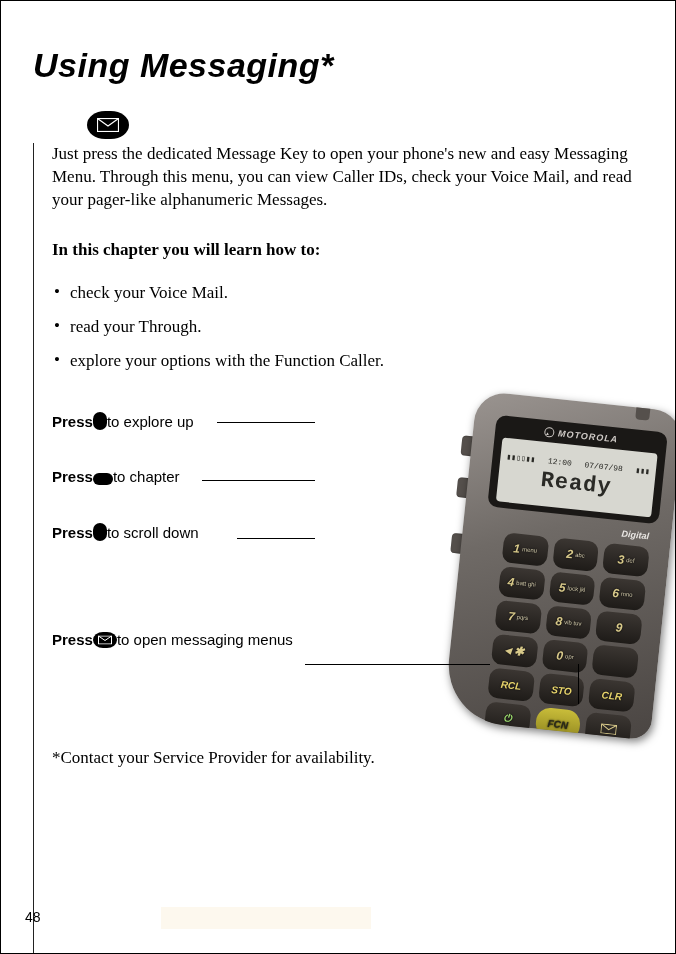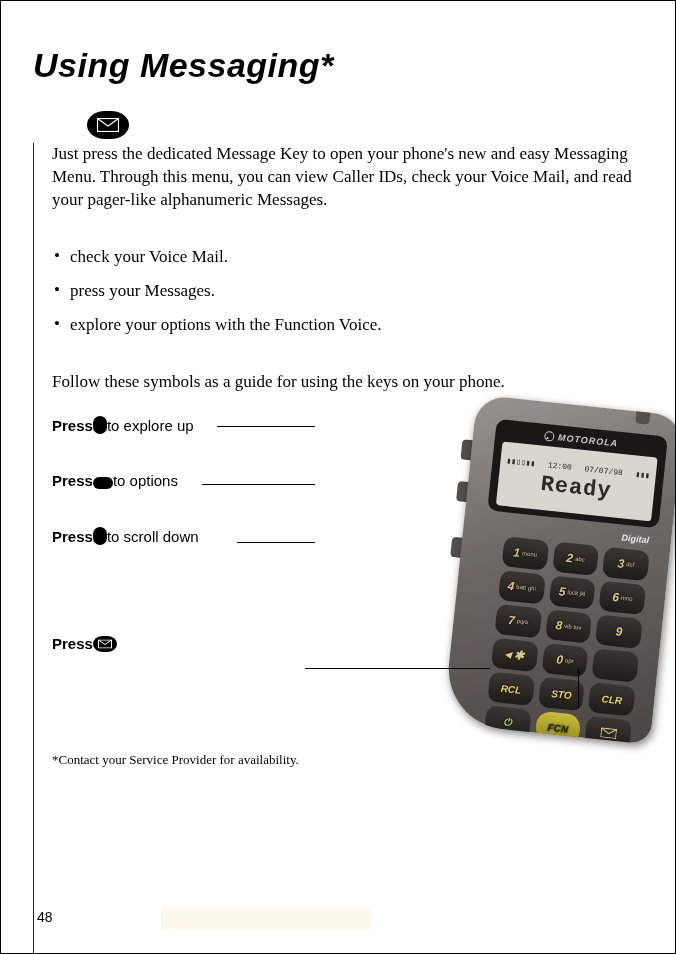--- a/index.html
+++ b/index.html
@@ -120,26 +120,26 @@
   .env-small {
     display:inline-block;
     width:24px;
     height:16px;
     background:#000;
     border-radius:50%/60%;
     position:relative;
   }
   .env-small svg { position:absolute; top:50%; left:50%; transform:translate(-50%,-50%); }
   .footnote {
-    font-size: 13px;
+    font-size: 17px;
     margin-top: 10px;
   }
   .page-num {
     position: absolute;
-    left: 36px;
+    left: 24px;
     bottom: 28px;
     font-size: 14px;
     font-family: Arial, Helvetica, sans-serif;
   }
   .yellow-bar {
     position: absolute;
     left: 160px;
     bottom: 24px;
     width: 210px;
     height: 22px;
@@ -313,54 +313,55 @@
         <svg width="22" height="14">
             <rect x="0.5" y="0.5" width="21" height="13" fill="none" stroke="#fff" stroke-width="1.2"></rect>
             <path d="M0.5 0.5 L11 8 L21.5 0.5" fill="none" stroke="#fff" stroke-width="1.2"></path>
           </svg>
       </span>
     </div>
 
     <div class="main-col">
       <p class="intro">Just press the dedicated Message Key to open your phone's new and easy Messaging Menu. Through this menu, you can view Caller IDs, check your Voice Mail, and read your pager-like alphanumeric Messages.</p>
 
+      <p class="chapter-label">In this chapter you will learn how to:</p>
 
       <ul class="bullets">
         <li>check your Voice Mail.</li>
-        <li>press your Messages.</li>
-        <li>explore your options with the Function Voice.</li>
+        <li>read your Through.</li>
+        <li>explore your options with the Function Caller.</li>
       </ul>
 
-      <p class="follow">Follow these symbols as a guide for using the keys on your phone.</p>
 
       <div class="key-area">
         <div class="key-labels">
           <div class="key-row r1">
             <b>Press</b>
             <span class="pill"></span>
             <span> to explore up</span>
           </div>
           <div class="key-row r2">
             <b>Press</b>
             <span class="pill h"></span>
-            <span> to options</span>
+            <span> to chapter</span>
           </div>
           <div class="key-row r3">
             <b>Press</b>
             <span class="pill"></span>
             <span> to scroll down</span>
           </div>
           <div class="key-row r4">
             <b>Press</b>
             <span class="env-small">
               <svg width="14" height="9">
                   <rect x="0.5" y="0.5" width="13" height="8" fill="none" stroke="#fff" stroke-width="1"></rect>
                   <path d="M0.5 0.5 L7 5 L13.5 0.5" fill="none" stroke="#fff" stroke-width="1"></path>
                 </svg>
             </span>
+            <span> to open messaging menus</span>
           </div>
         </div>
 
         <div class="leader l1"></div>
         <div class="leader l2"></div>
         <div class="leader l3"></div>
         <div class="leader l4"></div>
         <div class="leader l4b"></div>
 
         <div class="phone">

